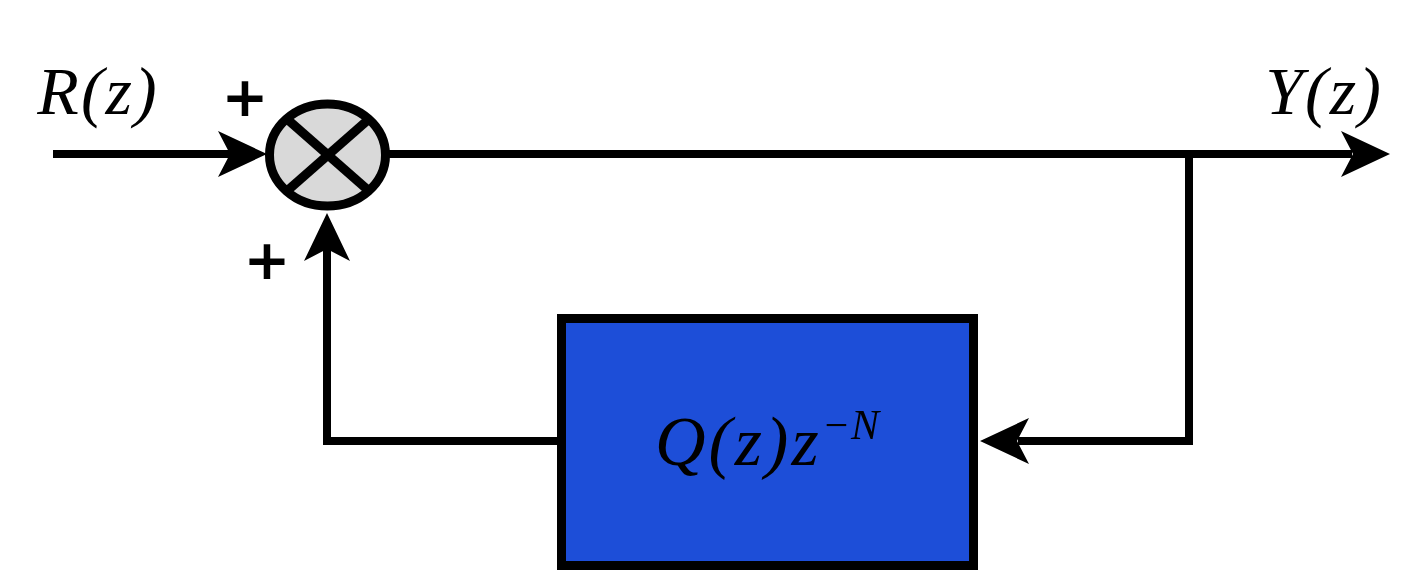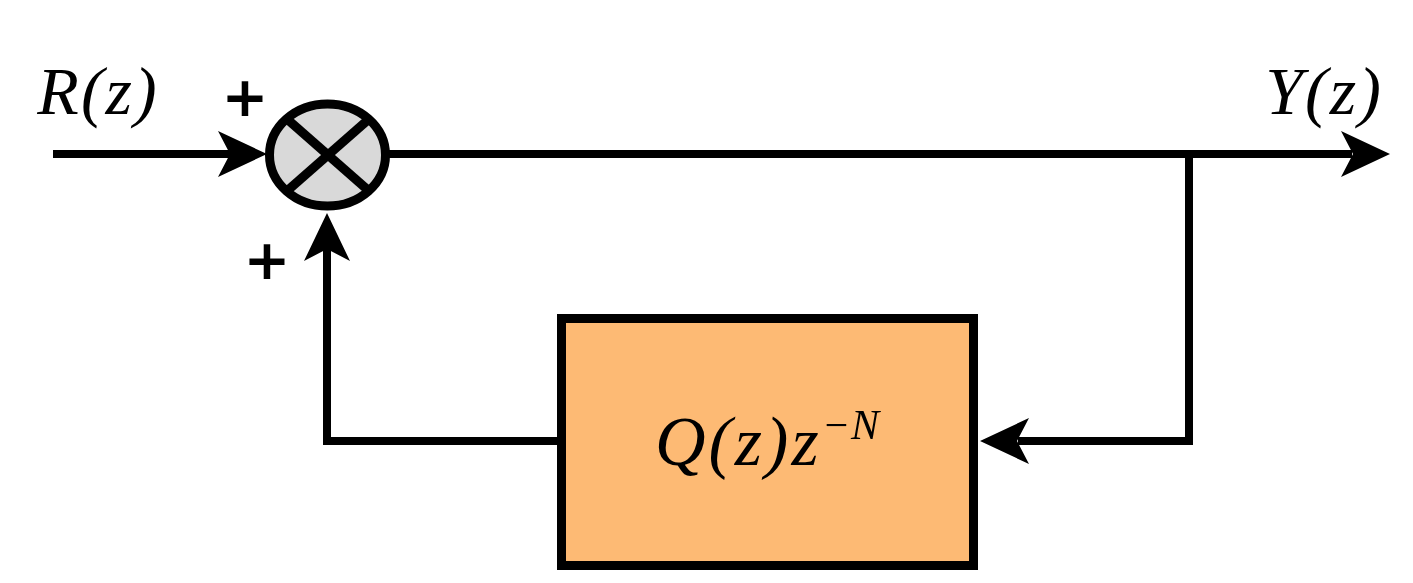--- a/index.html
+++ b/index.html
@@ -45,21 +45,21 @@
   .output-label { left: 1244px; top: 22px; width: 160px; height: 96px; }
   .plus-top     { left: 216px; top: 42px;  width: 58px; height: 66px; }
   .plus-bottom  { left: 238px; top: 205px; width: 58px; height: 66px; }
   .block {
     position: absolute;
     left: 557px;
     top: 293px;
     width: 421px;
     height: 256px;
     box-sizing: border-box;
-    background: #fdba74;
+    background: #1d4ed8;
     border: 9px solid #000000;
     display: flex;
     align-items: center;
     justify-content: center;
   }
   .block-label {
     font-family: "Liberation Serif", serif;
     font-style: italic;
     font-size: 70px;
     letter-spacing: 3px;

